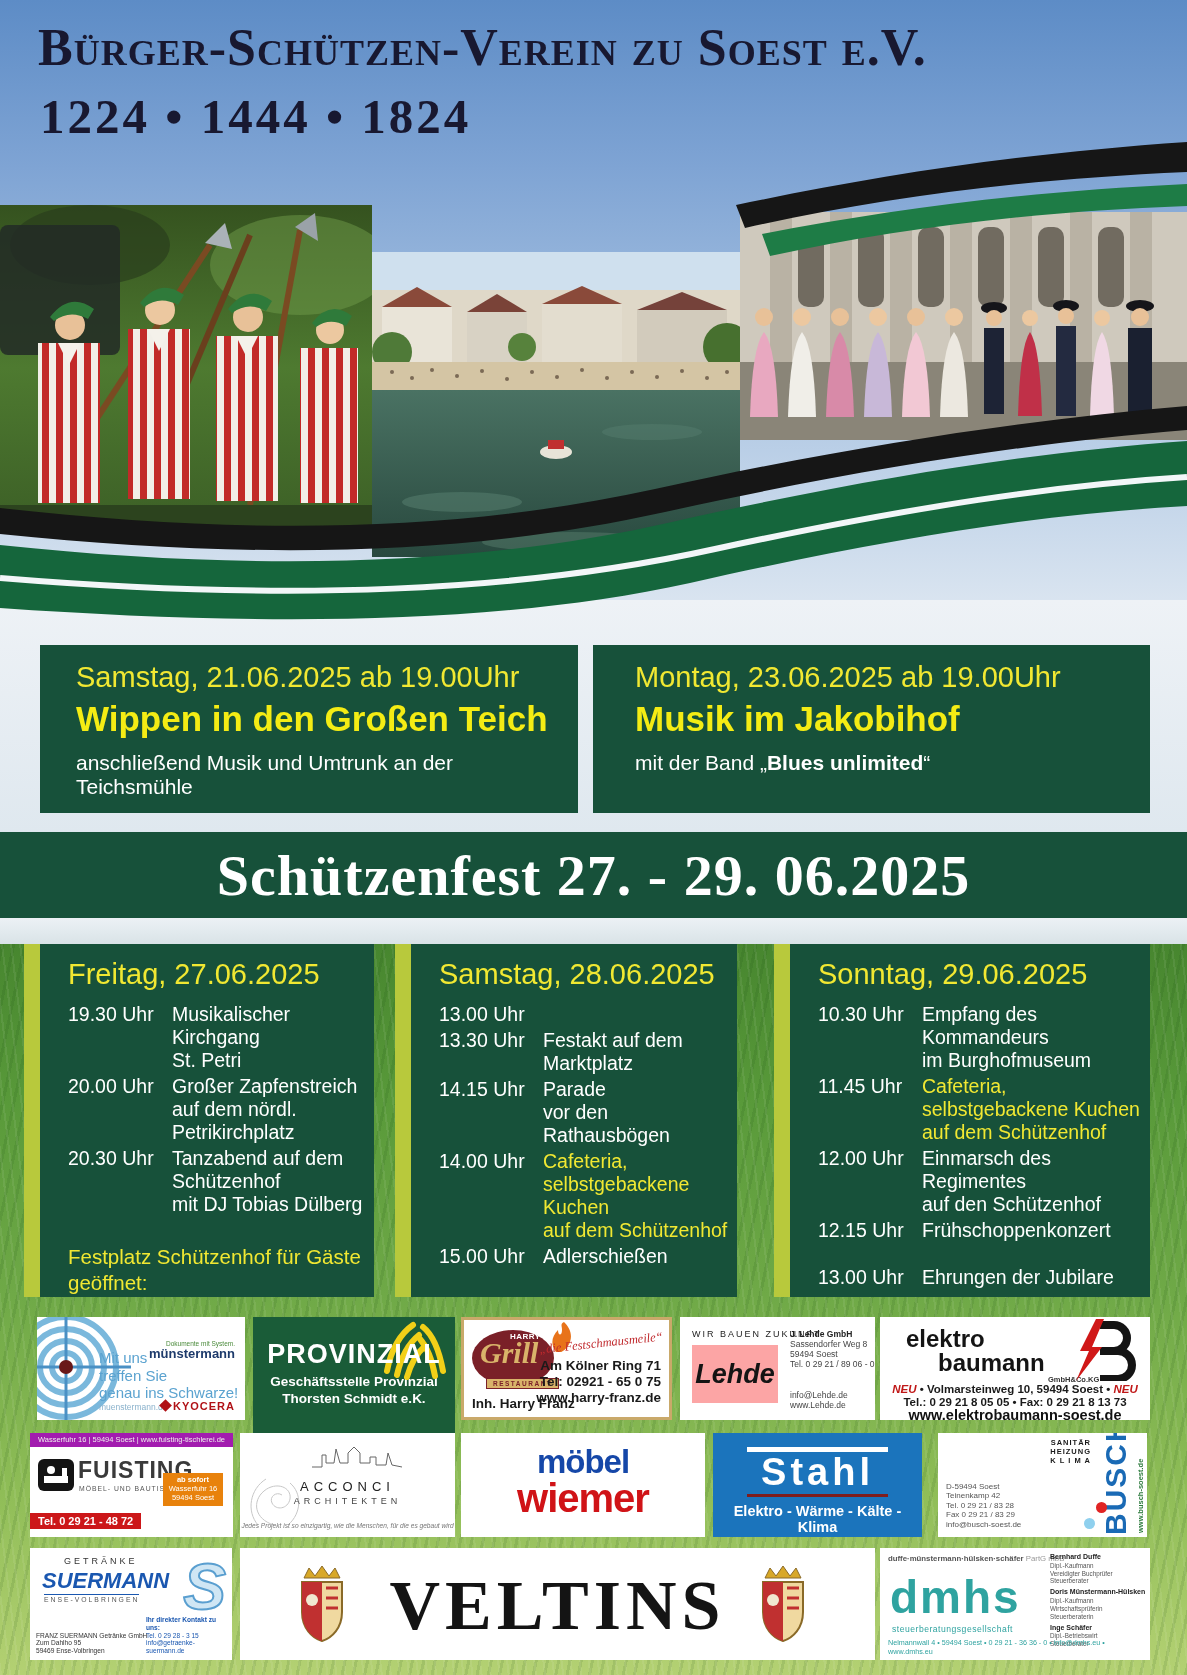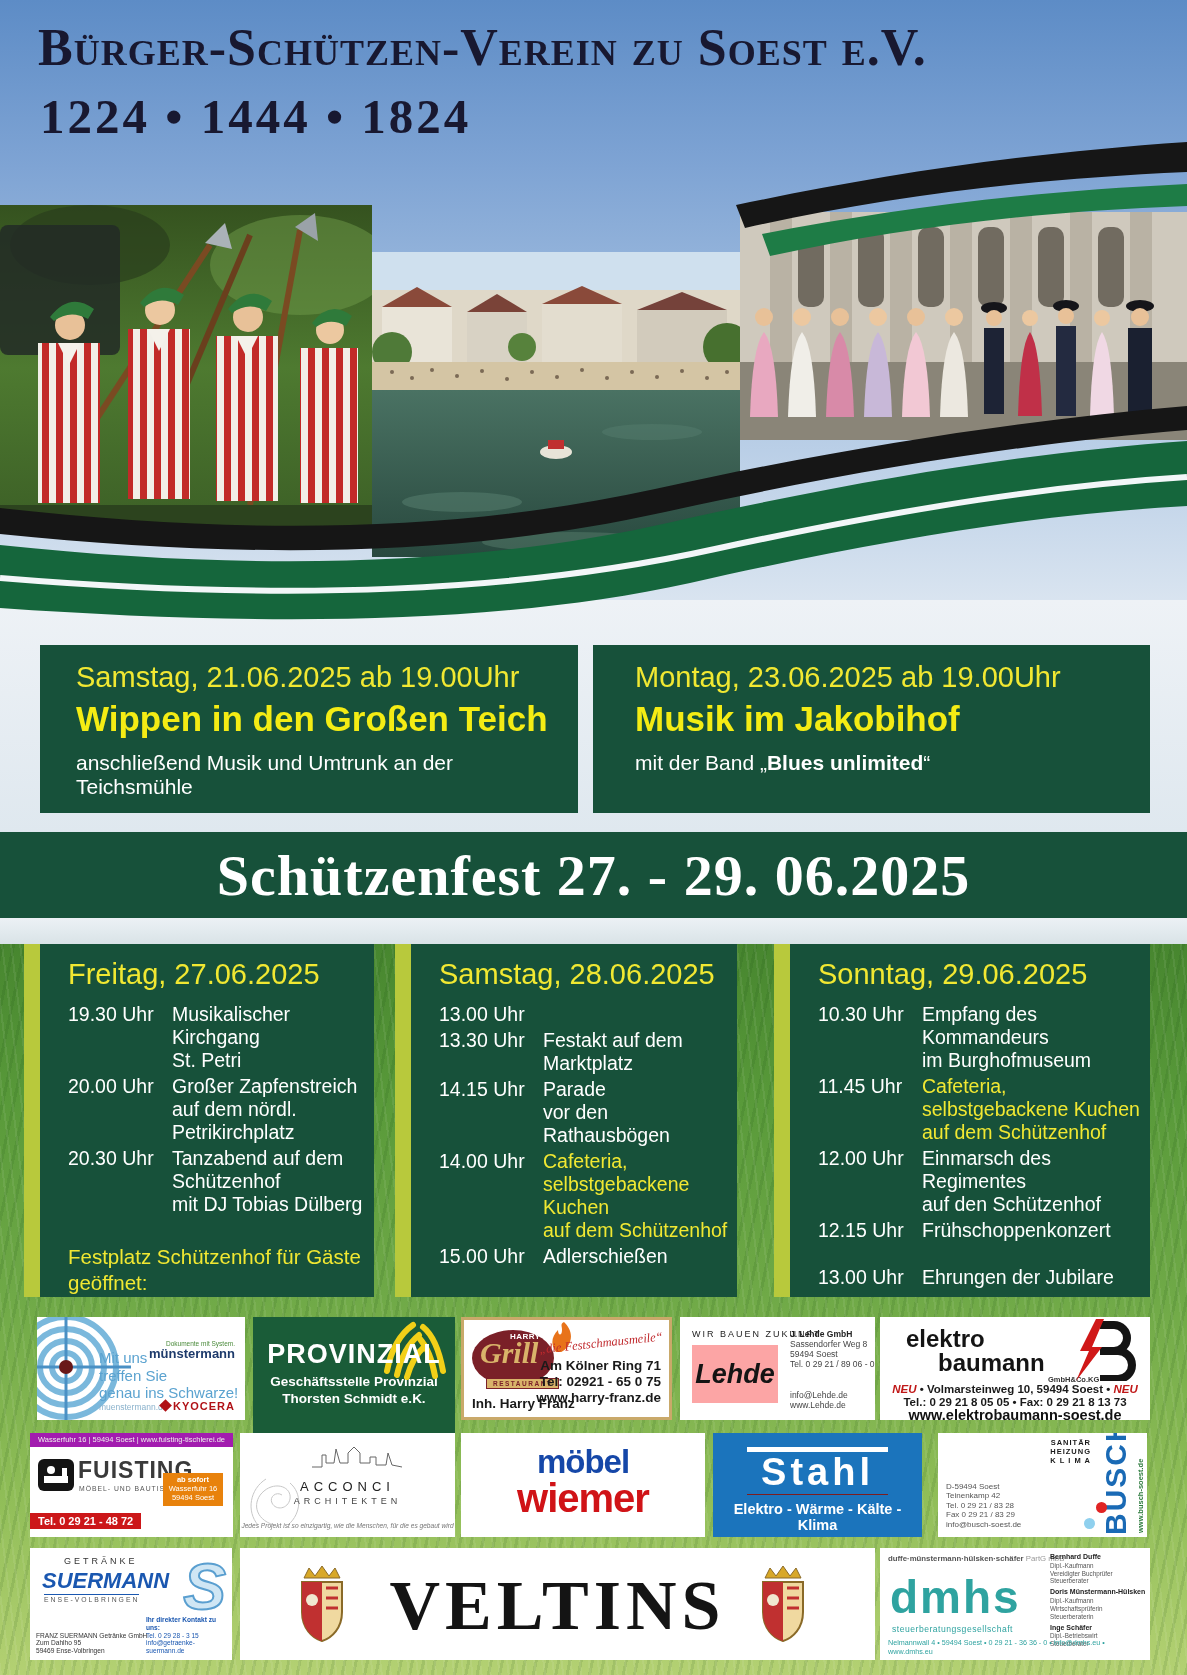--- a/index.html
+++ b/index.html
@@ -148,21 +148,21 @@
   .ac-sub{position:absolute;left:0;right:0;top:63px;text-align:center;font-size:9px;
           letter-spacing:4px;color:#444;}
   .ac-tag{position:absolute;left:0;right:0;bottom:8px;text-align:center;font-size:6.6px;
           font-style:italic;color:#777;}
 
   
   .wm-1{margin-top:12px;font-size:33px;font-weight:bold;color:#1547a8;letter-spacing:-1px;line-height:1;}
   .wm-2{font-size:40px;font-weight:bold;color:#d01317;letter-spacing:-1px;line-height:1;}
 
   
-  .st-logo{display:inline-block;margin-top:14px;border-top:5px solid #fff;border-bottom:1px solid #7f1d1d;
+  .st-logo{display:inline-block;margin-top:14px;border-top:5px solid #fff;border-bottom:3px solid #7f1d1d;
            padding:1px 14px;font-size:38px;font-weight:bold;letter-spacing:4px;color:#fff;line-height:1.05;}
   .st-services{margin-top:6px;font-size:14.5px;font-weight:bold;color:#fff;}
 
   
   .bu-addr{position:absolute;left:8px;bottom:8px;font-size:8px;color:#555;line-height:1.45;}
   .bu-services{position:absolute;right:56px;top:6px;text-align:right;font-size:7.5px;font-weight:bold;
                color:#1a1a1a;line-height:1.3;letter-spacing:1px;}
   .bu-brand{position:absolute;right:14px;top:2px;height:100px;writing-mode:vertical-rl;transform:rotate(180deg);
             font-size:30px;font-weight:bold;color:#1a6ab5;letter-spacing:2px;}
   .bu-url{position:absolute;right:2px;top:4px;height:96px;writing-mode:vertical-rl;transform:rotate(180deg);

